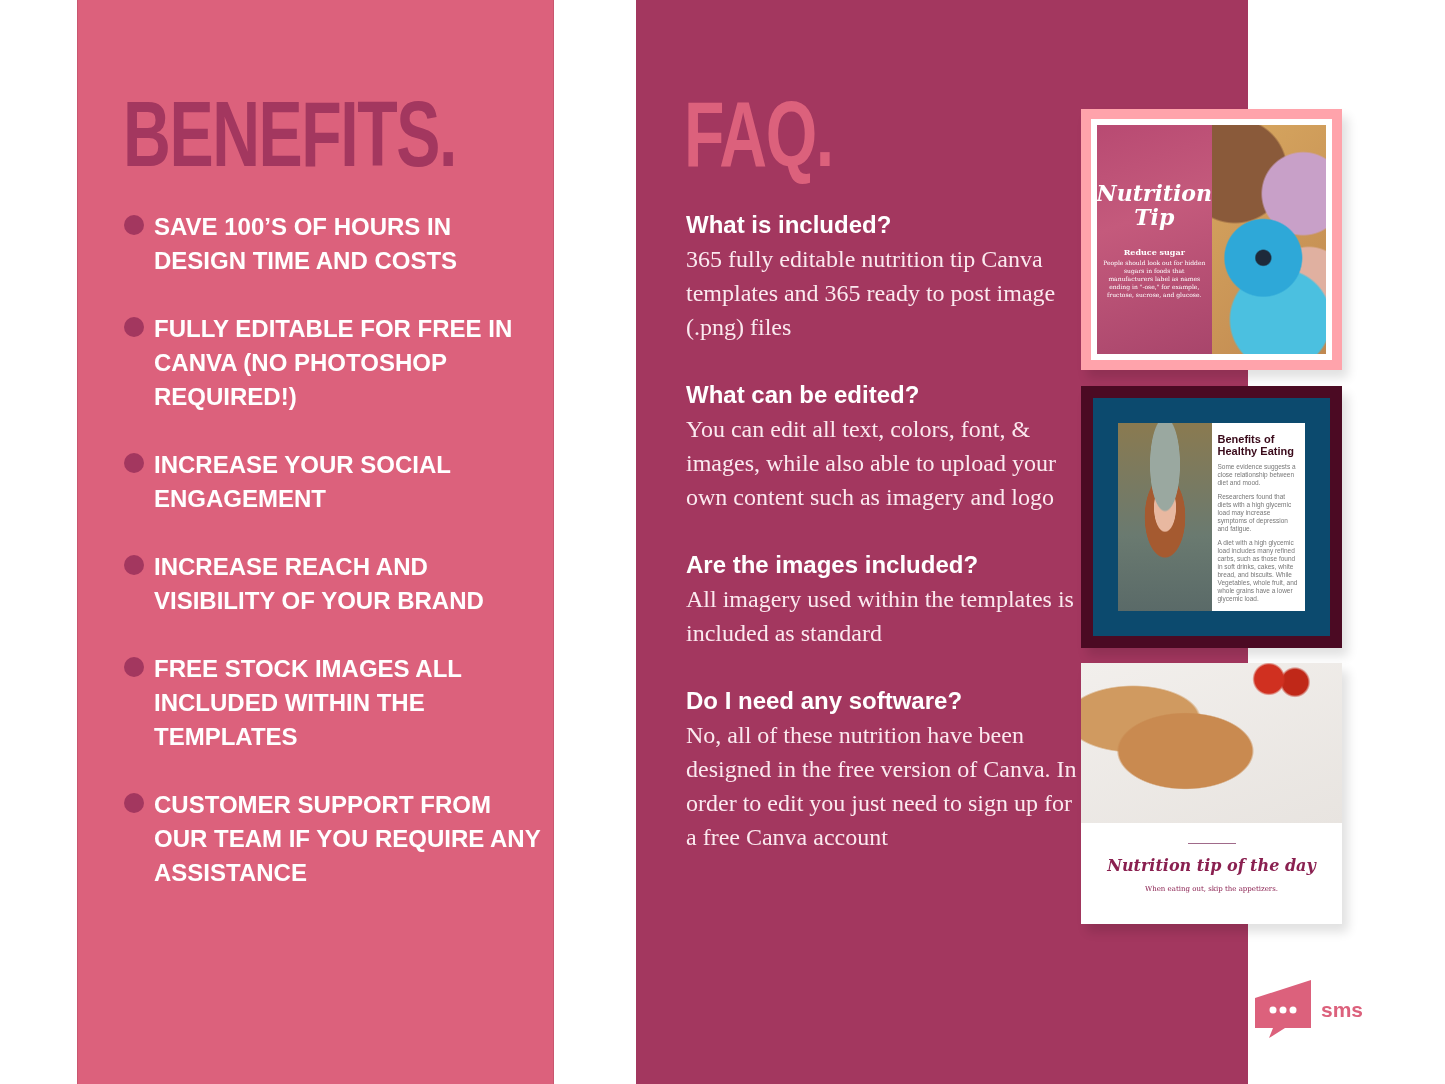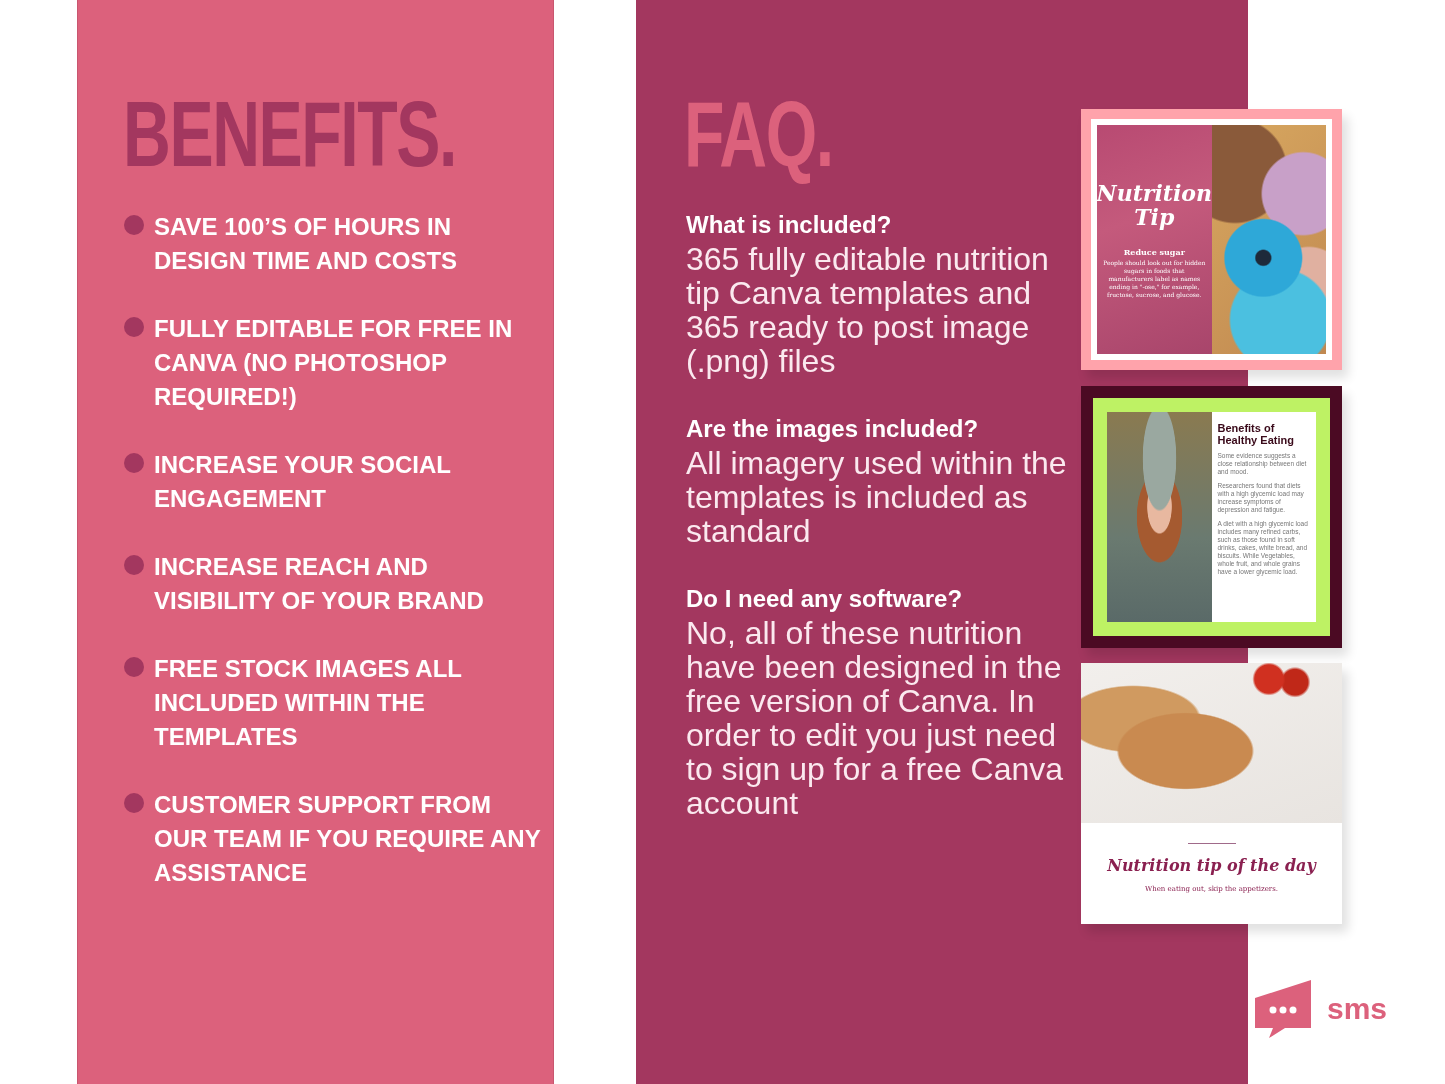--- a/index.html
+++ b/index.html
@@ -33,21 +33,21 @@
     background: #a3375f;
   }
   .benefit-text {
     display: block; color: #ffffff; font-weight: 700; font-size: 24px; line-height: 34px;
     text-transform: uppercase;
   }
 
   .faq-list { position: absolute; left: 50px; top: 208px; width: 400px; }
   .faq-item { margin-bottom: 34px; }
   .faq-q { display: block; color: #ffffff; font-weight: 700; font-size: 24px; line-height: 34px; }
-  .faq-a { display: block; color: #fbe9ef; font-weight: 400; font-size: 32px; line-height: 34px; }
+  .faq-a { display: block; color: #fbe9ef; font-weight: 400; font-size: 24px; line-height: 34px; font-family: Liberation Serif, serif; }
 
   
   .card { position: absolute; left: 1081px; width: 261px; box-shadow: 6px 8px 10px rgba(0,0,0,0.12); }
   .card1 { top: 109px; height: 261px; background: #ffa3ab; padding: 10px; }
   .card1 .inner { position: relative; width: 100%; height: 100%; background: #ffffff; padding: 6px; }
   .card1 .split { display: flex; width: 100%; height: 100%; }
   .card1 .left-half {
     width: 50%; height: 100%;
     background: linear-gradient(160deg, #b84a72 0%, #c45a7c 40%, #a8456b 100%);
     display: flex; flex-direction: column; align-items: center; justify-content: center;
@@ -65,21 +65,21 @@
       linear-gradient(135deg, #d8a860, #c08850);
   }
   .script-title {
     font-family: "DejaVu Serif", serif; font-style: italic; font-weight: 700;
     font-size: 22px; line-height: 24px; color: #ffffff;
   }
   .tip-subhead { font-family: "DejaVu Serif", serif; font-weight: 700; font-size: 8px; margin-top: 18px; }
   .tip-body { font-family: "DejaVu Serif", serif; font-size: 6px; line-height: 8px; margin-top: 2px; }
 
   .card2 { top: 386px; height: 262px; background: #4b0a23; padding: 12px; }
-  .card2 .pink { width: 100%; height: 100%; background: #bef264; padding: 14px; }
+  .card2 .pink { width: 100%; height: 100%; background: #0c4a6e; padding: 25px; }
   .card2 .content { display: flex; width: 100%; height: 100%; background: #fff; }
   .card2 .photo {
     width: 50%; height: 100%;
     background:
       radial-gradient(ellipse at 50% 22%, #9aa8a0 0 22%, transparent 23%),
       radial-gradient(ellipse at 50% 45%, #e8b8a0 0 16%, transparent 17%),
       radial-gradient(ellipse at 50% 50%, #a55a30 0 30%, transparent 31%),
       linear-gradient(180deg, #8a7a50 0%, #6a7a70 60%, #5a6a68 100%);
   }
   .card2 .text { width: 50%; padding: 10px 6px; }
@@ -97,21 +97,21 @@
       linear-gradient(160deg, #f2efec 0%, #e8e4e0 100%);
   }
   .card3 .rule { width: 48px; height: 1px; background: #a06a8a; margin: 20px auto 0; }
   .card3 .h { text-align: center; font-family: "DejaVu Serif", serif; font-style: italic; font-weight: 700;
     font-size: 16px; color: #8a2050; margin-top: 12px; }
   .card3 .p { text-align: center; font-family: "DejaVu Serif", serif; font-size: 7px; color: #8a2050; margin-top: 10px; }
 
   
   .logo { position: absolute; left: 1255px; top: 980px; display: flex; align-items: center; }
   .logo svg { display: block; }
-  .logo-text { color: #dc617c; font-weight: 700; font-size: 30px; margin-left: 16px; letter-spacing: 0px; line-height: 1; }
+  .logo-text { color: #dc617c; font-weight: 700; font-size: 21px; margin-left: 10px; letter-spacing: 0px; line-height: 1; }
 </style>
 </head>
 <body>
 
 <div class="panel-left">
   <h1 class="big-title benefits-title">BENEFITS.</h1>
   <ul class="benefit-list">
     <li class="benefit-item">
       <span class="benefit-dot"></span>
       <span class="benefit-text">SAVE 100’S OF HOURS IN DESIGN TIME AND COSTS</span>
@@ -138,20 +138,24 @@
     </li>
   </ul>
 </div>
 
 <div class="panel-right">
   <h1 class="big-title faq-title">FAQ.</h1>
   <div class="faq-list">
     <div class="faq-item">
       <span class="faq-q">What is included?</span>
       <span class="faq-a">365 fully editable nutrition tip Canva templates and 365 ready to post image (.png) files</span>
+    </div>
+    <div class="faq-item">
+      <span class="faq-q">What can be edited?</span>
+      <span class="faq-a">You can edit all text, colors, font, &amp; images, while also able to upload your own content such as imagery and logo</span>
     </div>
     <div class="faq-item">
       <span class="faq-q">Are the images included?</span>
       <span class="faq-a">All imagery used within the templates is included as standard</span>
     </div>
     <div class="faq-item">
       <span class="faq-q">Do I need any software?</span>
       <span class="faq-a">No, all of these nutrition have been designed in the free version of Canva. In order to edit you just need to sign up for a free Canva account</span>
     </div>
   </div>

